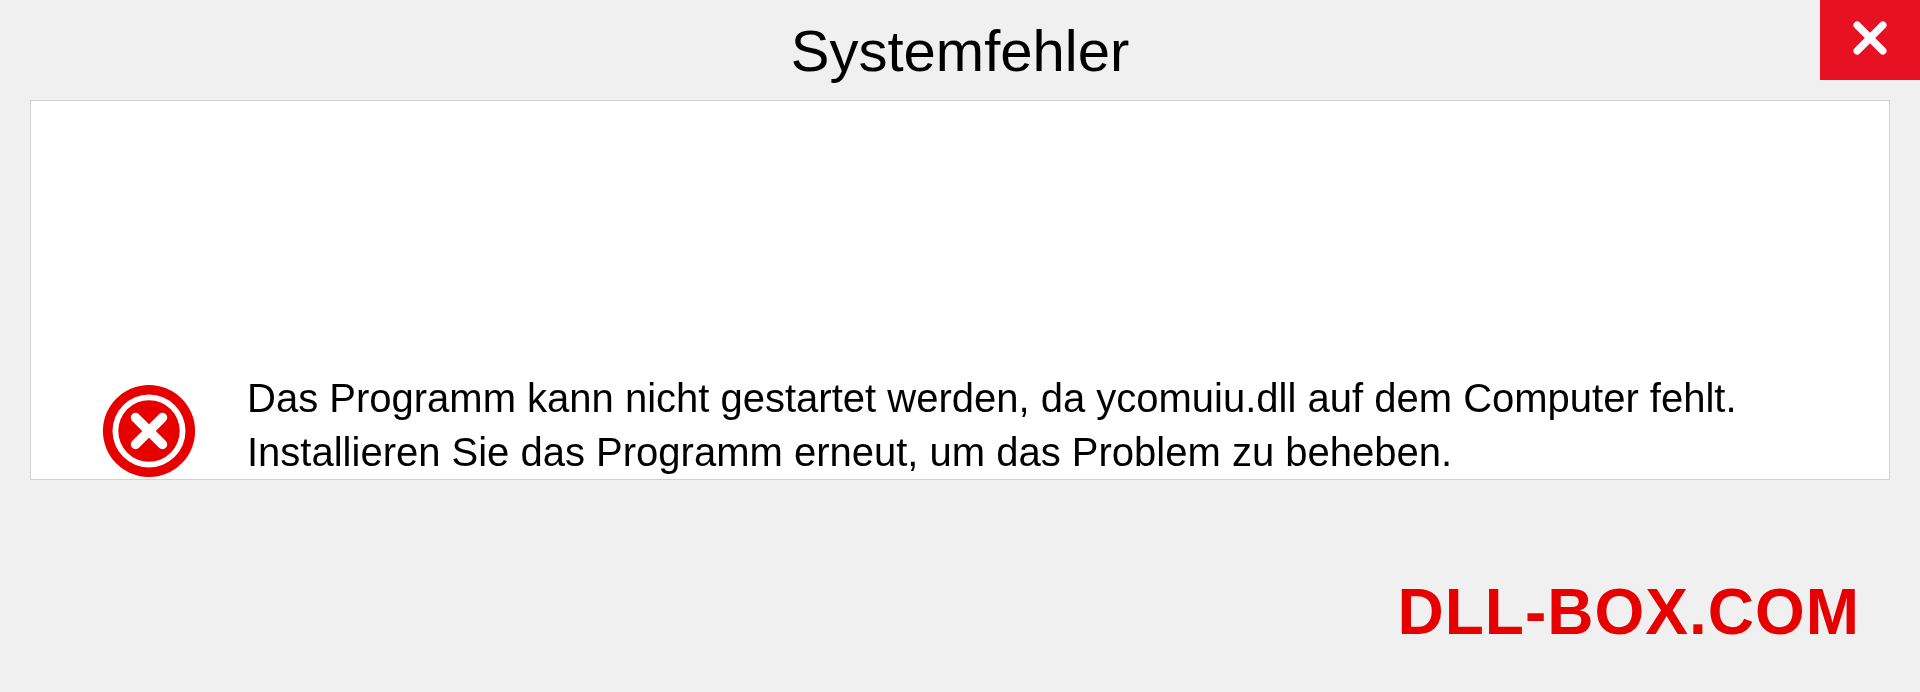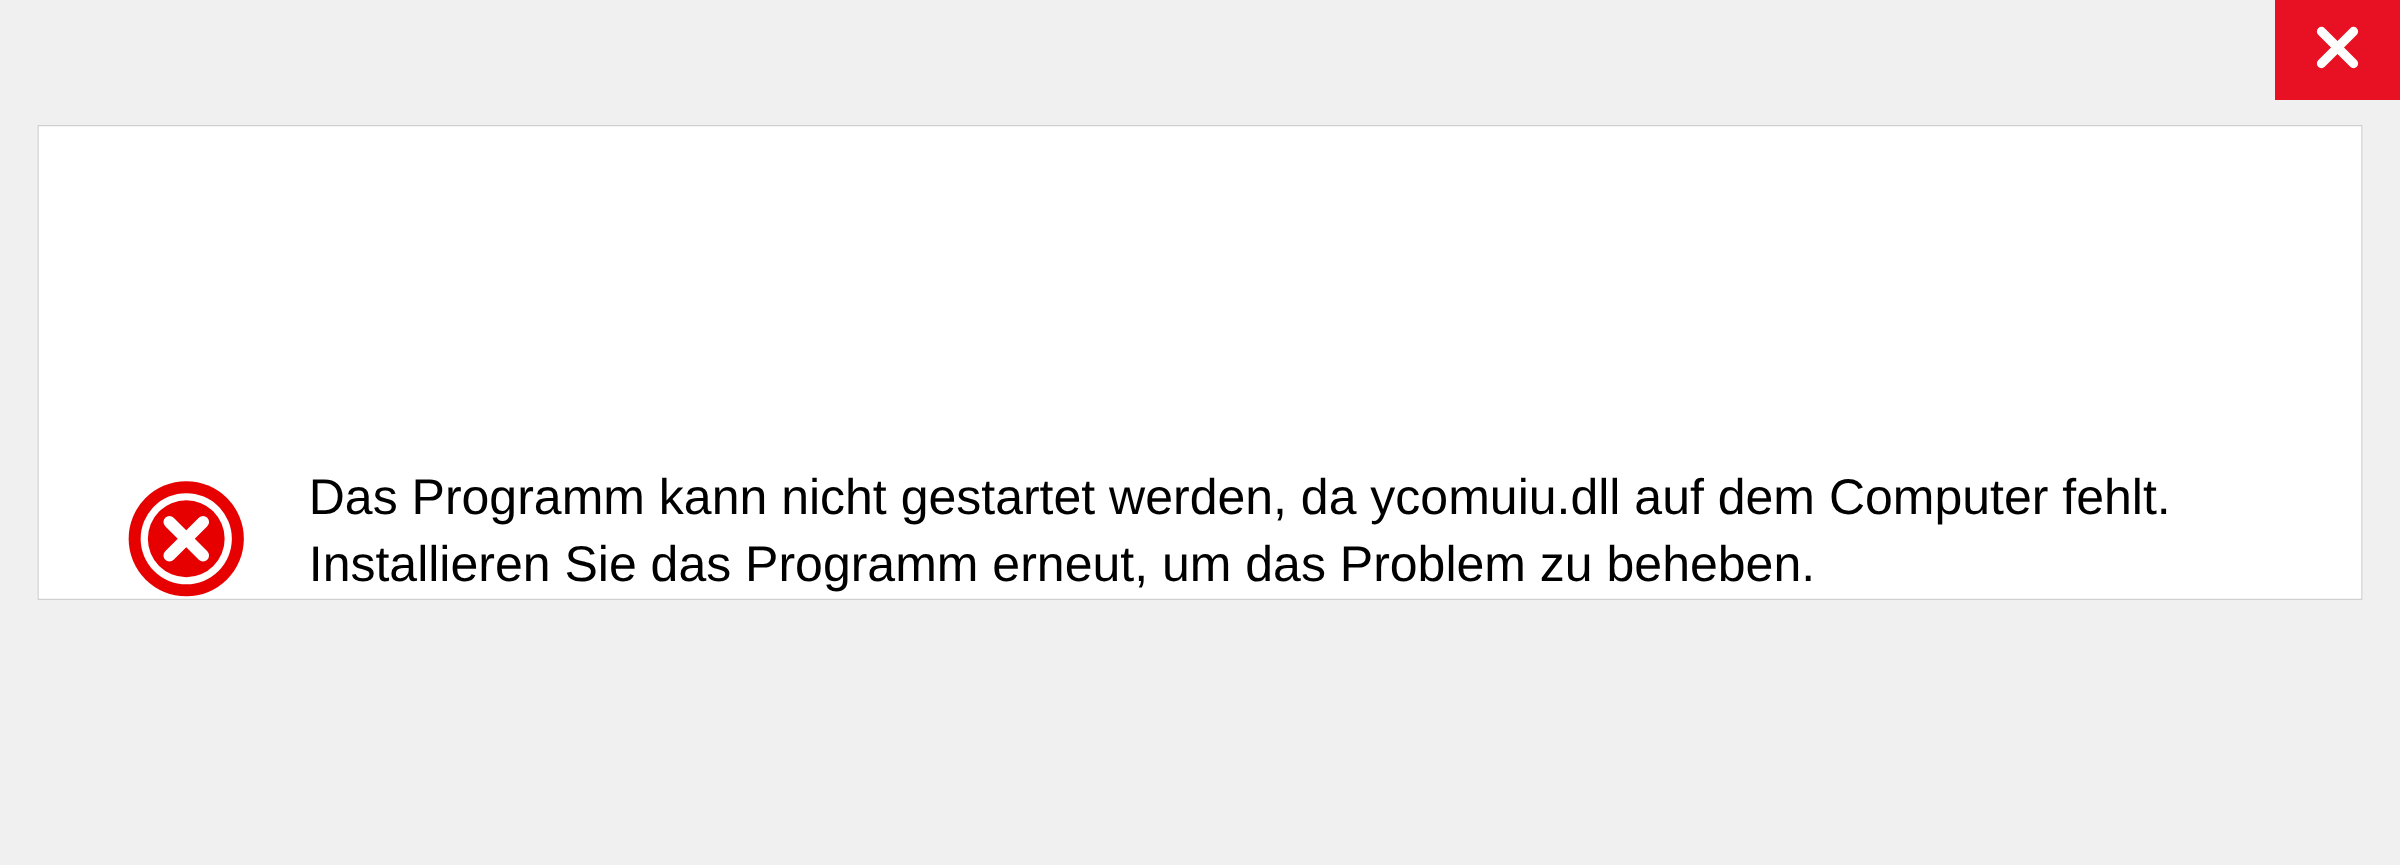--- a/index.html
+++ b/index.html
@@ -105,20 +105,21 @@
       align-items: center;
       justify-content: center;
       cursor: pointer;
       font-family: Arial, Helvetica, sans-serif;
     }
   </style>
 </head>
 <body>
 
 <div class="titlebar">
+  <div class="title">Systemfehler</div>
   <div class="close-button">
     <span>
       <svg viewBox="0 0 24 24" stroke="#ffffff" stroke-width="4" fill="none" stroke-linecap="round">
         <line x1="5" y1="5" x2="19" y2="19"></line>
         <line x1="19" y1="5" x2="5" y2="19"></line>
       </svg>
     </span>
   </div>
 </div>
 
@@ -129,13 +130,14 @@
       <circle cx="50" cy="50" r="38" fill="#ffffff"></circle>
       <circle cx="50" cy="50" r="32" fill="#e60000"></circle>
       <line x1="36" y1="36" x2="64" y2="64" stroke="#ffffff" stroke-width="10" stroke-linecap="round"></line>
       <line x1="64" y1="36" x2="36" y2="64" stroke="#ffffff" stroke-width="10" stroke-linecap="round"></line>
     </svg>
   </span>
   <div class="error-message">Das Programm kann nicht gestartet werden, da ycomuiu.dll auf dem Computer fehlt. Installieren Sie das Programm erneut, um das Problem zu beheben.</div>
 </div>
 
 <div class="footer">
+  <div class="brand">DLL-BOX.COM</div>
 </div>
 
 </body></html>

